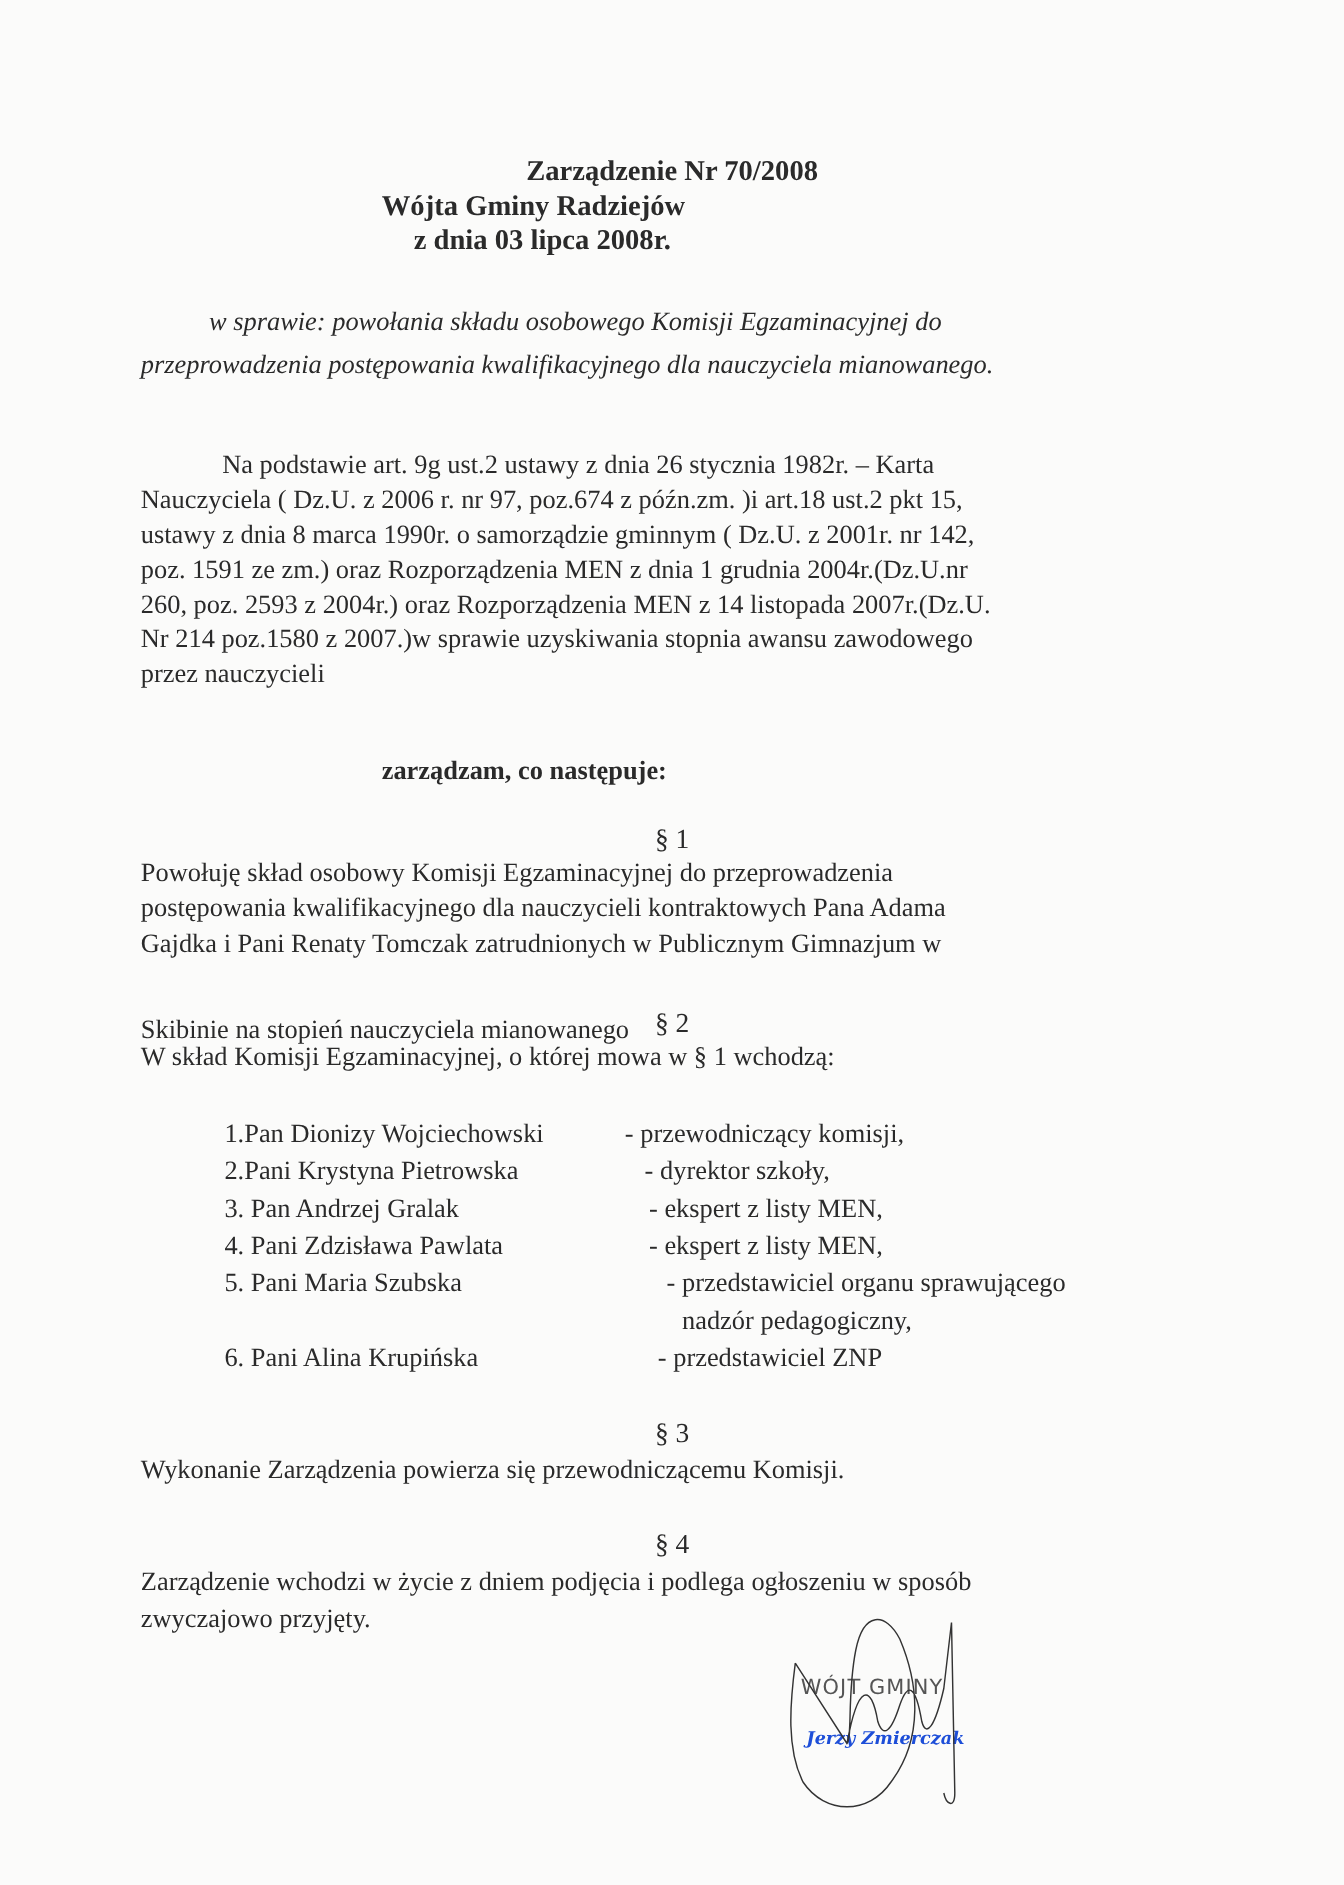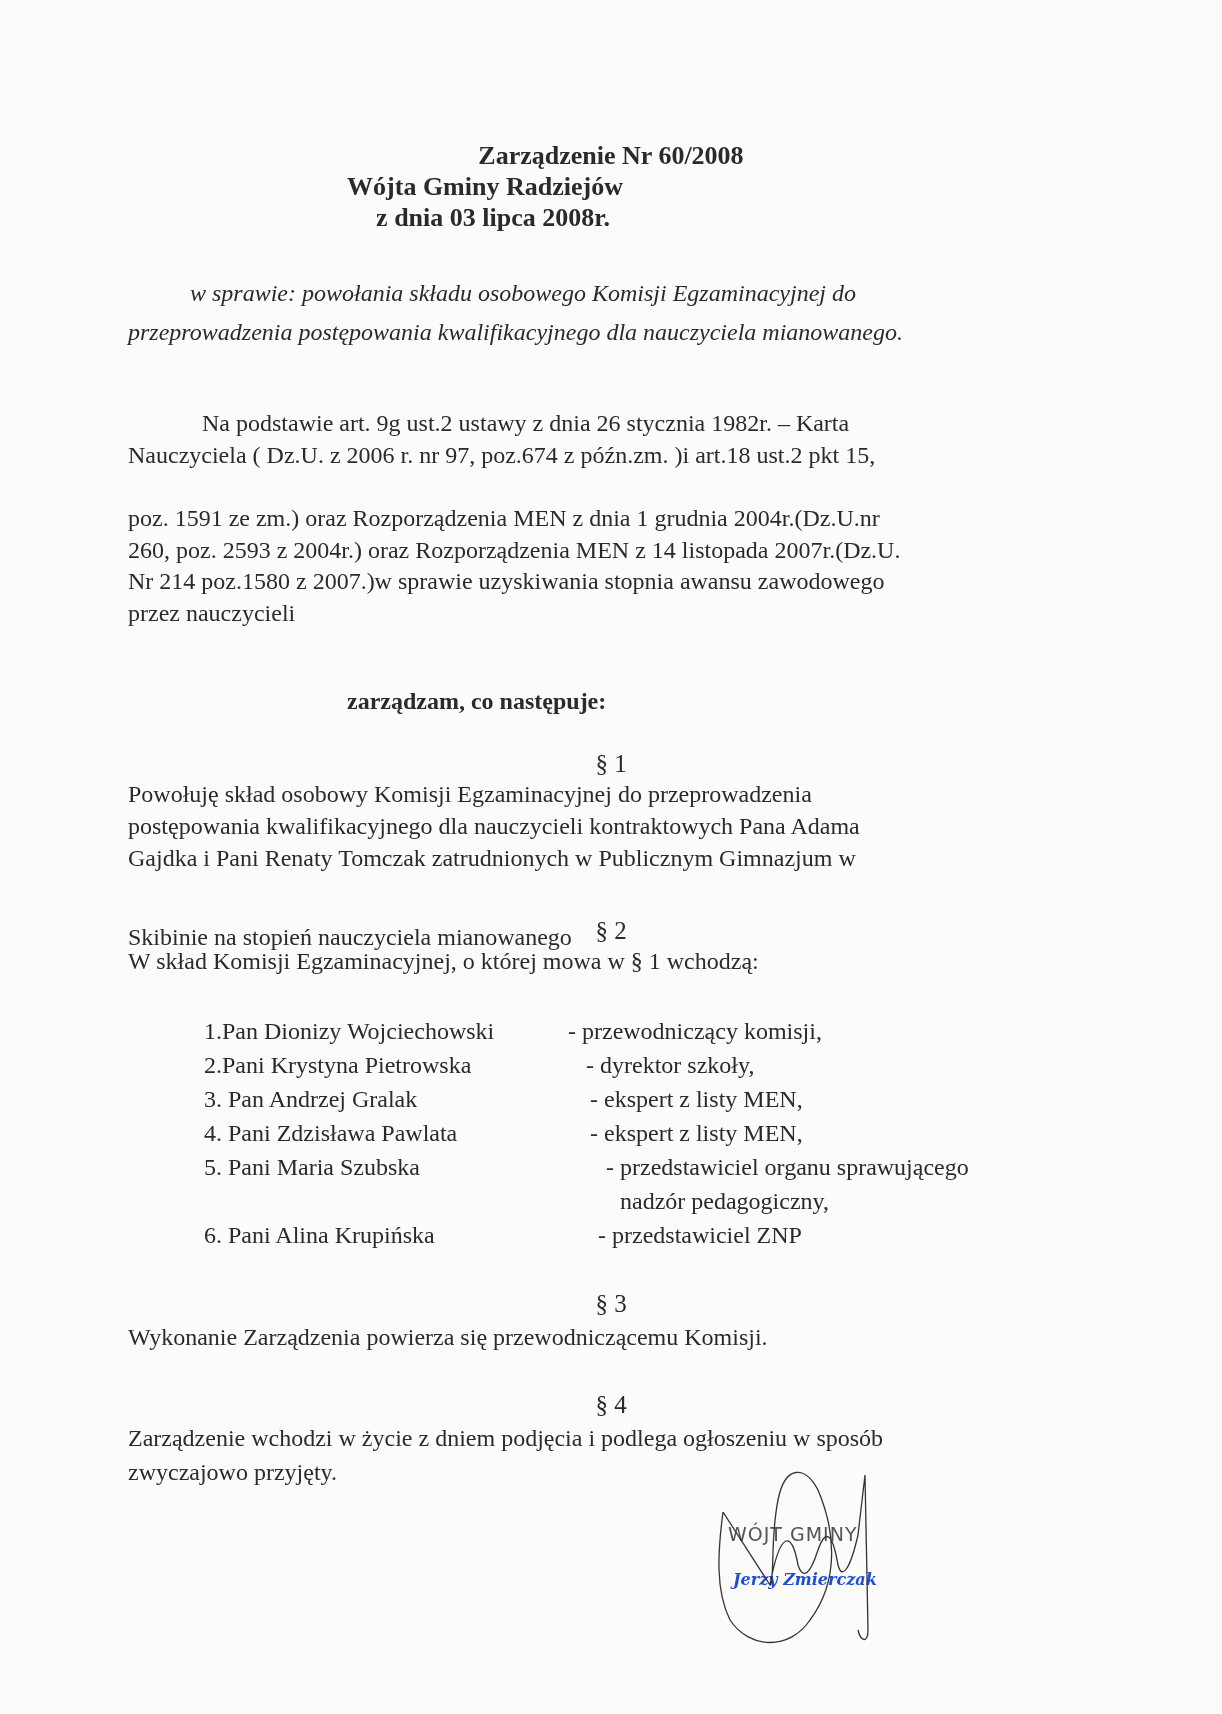--- a/index.html
+++ b/index.html
@@ -19,29 +19,30 @@
   .para { font-size: 25px; font-weight: normal; }
   .member-name, .member-role { font-size: 24px; line-height: 31px; }
   .stamp-title { font-family: "DejaVu Sans", sans-serif; font-size: 19px; color: #555; letter-spacing: 1px; }
   .stamp-name { font-family: "DejaVu Serif", serif; font-weight: bold; font-style: italic; font-size: 16px; color: #1d4ed8; }
 </style>
 </head>
 <body>
 
 <div class="page">
 
-  <div class="abs title" style="left:0; width:1222px; top:140px;">Zarządzenie Nr 60/2008</div>
+  <div class="abs title" style="left:0; width:1222px; top:140px;">Zarządzenie Nr 70/2008</div>
   <div class="abs title" style="left:0; width:970px; top:171px;">Wójta Gminy Radziejów</div>
   <div class="abs title" style="left:0; width:986px; top:202px;">z dnia 03 lipca 2008r.</div>
 
   <div class="abs subject" style="left:190px; top:276px;">w sprawie: powołania składu osobowego Komisji Egzaminacyjnej do</div>
   <div class="abs subject" style="left:128px; top:295px;margin-top:20px;">przeprowadzenia postępowania kwalifikacyjnego dla nauczyciela mianowanego.</div>
 
   <div class="abs body" style="left:202px; top:408px;">Na podstawie art. 9g ust.2 ustawy z dnia 26 stycznia 1982r. – Karta</div>
   <div class="abs body" style="left:128px; top:440px;">Nauczyciela ( Dz.U. z 2006 r. nr 97, poz.674 z późn.zm. )i art.18 ust.2 pkt 15,</div>
+  <div class="abs body" style="left:128px; top:472px;">ustawy z dnia 8 marca 1990r. o samorządzie gminnym ( Dz.U. z 2001r. nr 142,</div>
   <div class="abs body" style="left:128px; top:503px;">poz. 1591 ze zm.) oraz Rozporządzenia MEN z dnia 1 grudnia 2004r.(Dz.U.nr</div>
   <div class="abs body" style="left:128px; top:535px;">260, poz. 2593 z 2004r.) oraz Rozporządzenia MEN z 14 listopada 2007r.(Dz.U.</div>
   <div class="abs body" style="left:128px; top:566px;">Nr 214 poz.1580 z 2007.)w sprawie uzyskiwania stopnia awansu zawodowego</div>
   <div class="abs body" style="left:128px; top:598px;">przez nauczycieli</div>
 
   <div class="abs bold-center" style="left:347px; top:688px;">zarządzam, co następuje:</div>
 
   <div class="abs bold-center para" style="left:0; width:1222px; text-align:center; top:750px;">§ 1</div>
   <div class="abs body" style="left:128px; top:779px;">Powołuję skład osobowy Komisji Egzaminacyjnej do przeprowadzenia</div>
   <div class="abs body" style="left:128px; top:811px;">postępowania kwalifikacyjnego dla nauczycieli kontraktowych Pana Adama</div>

